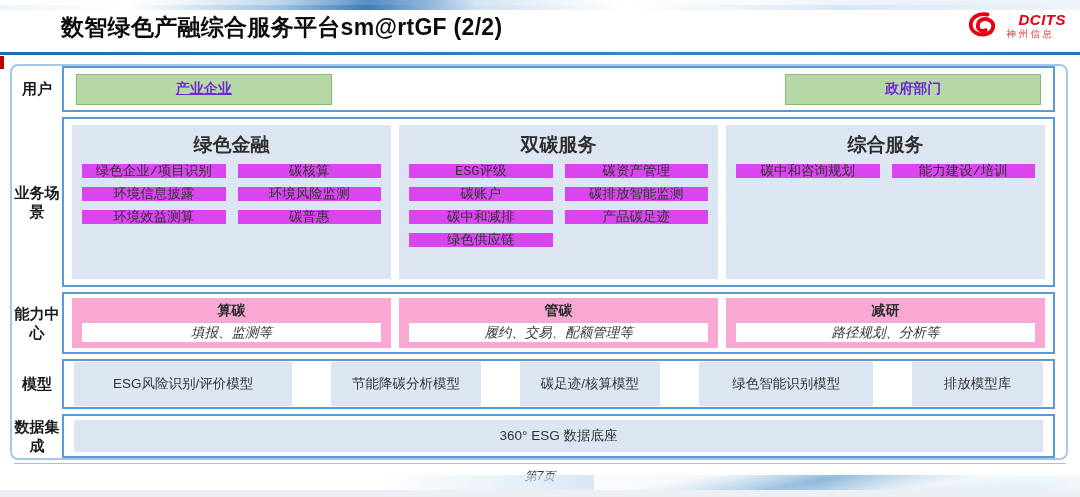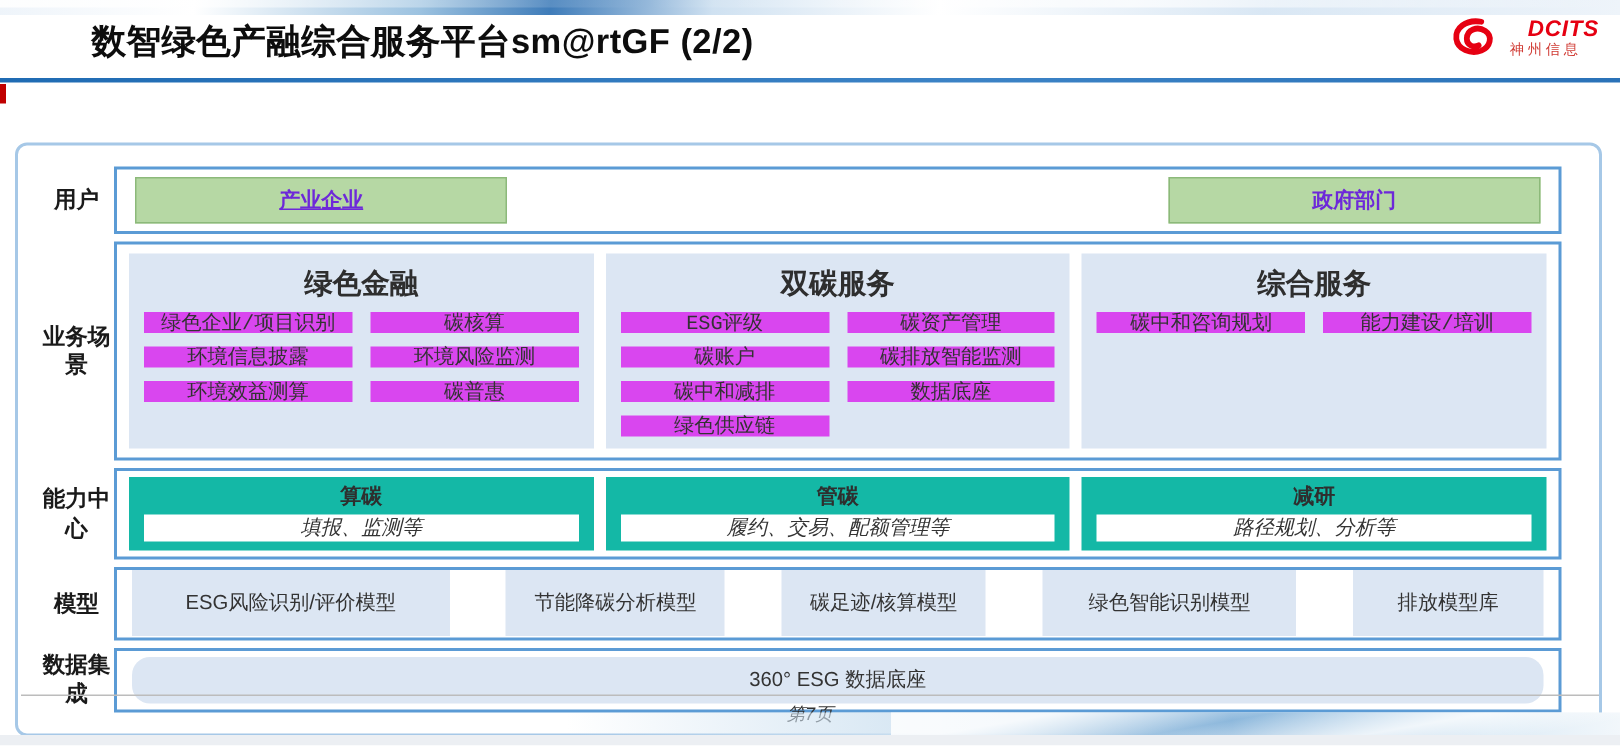--- a/index.html
+++ b/index.html
@@ -35,21 +35,21 @@
     position:absolute;top:11px;right:14px;display:flex;align-items:center;gap:5px;
   }
   .logo svg{width:36px;height:28px;display:block;}
   .logo-text{display:flex;flex-direction:column;line-height:1;}
   .logo-brand{color:#e60012;font-weight:bold;font-style:italic;font-size:15px;letter-spacing:.5px;margin-left:12px;}
   .logo-company{color:#d03a33;font-size:9.5px;letter-spacing:2.5px;margin-top:2px;}
   
   .frame{
     position:absolute;left:10px;top:64px;width:1058px;height:396px;
     box-sizing:border-box;border:2px solid #a6c8e7;border-radius:8px;background:#fff;
-    padding:14px;display:flex;flex-direction:column;gap:5px;margin-top:31px;
+    padding:0;display:flex;flex-direction:column;gap:5px;
   }
   .row{display:flex;align-items:stretch;}
   .row-label{
     width:50px;flex:none;display:flex;align-items:center;justify-content:center;
     font-weight:bold;font-size:15px;color:#1a1a1a;text-align:center;line-height:1.3;
   }
   .row-box{
     flex:1;margin-right:11px;box-sizing:border-box;
     border:2px solid #5b9bd5;background:#fff;
   }
@@ -68,21 +68,21 @@
   .scen-col{flex:1;background:#dce6f3;padding:4px 10px 8px;display:flex;flex-direction:column;box-sizing:border-box;}
   .scen-title{text-align:center;font-weight:bold;font-size:19px;color:#2e2e2e;padding:3px 0 6px;}
   .scen-grid{display:grid;grid-template-columns:1fr 1fr;gap:9px 12px;align-content:start;}
   .scen-item{
     background:#d946ef;height:14px;display:flex;align-items:center;justify-content:center;
     font-size:13.5px;color:#333;white-space:nowrap;font-family:Liberation Mono, monospace;
   }
   
   .row-cap{height:62px;}
   .cap-box{display:flex;gap:8px;padding:4px 8px;box-sizing:border-box;}
-  .cap-col{flex:1;background:#14b8a6;display:flex;flex-direction:column;padding:2px 10px 6px;box-sizing:border-box;}
+  .cap-col{flex:1;background:#f9a8d4;display:flex;flex-direction:column;padding:2px 10px 6px;box-sizing:border-box;}
   .cap-title{text-align:center;font-weight:bold;font-size:14px;color:#2e2e2e;padding:2px 0 3px;}
   .cap-desc{
     background:#fff;flex:1;display:flex;align-items:center;justify-content:center;
     font-style:italic;font-size:13.5px;color:#333;
   }
   
   .row-models{height:50px;}
   .models-box{display:flex;align-items:center;justify-content:space-between;padding:0 10px;}
   .model-item{
     background:#dce6f3;height:44px;display:flex;align-items:center;justify-content:center;
@@ -91,21 +91,21 @@
   .model-item.m0{width:22.5%;}
   .model-item.m1{width:15.5%;}
   .model-item.m2{width:14.5%;}
   .model-item.m3{width:18%;}
   .model-item.m4{width:13.5%;}
   
   .row-data{height:44px;}
   .data-box{display:flex;padding:4px 10px;box-sizing:border-box;}
   .data-item{
     flex:1;background:#dce6f3;display:flex;align-items:center;justify-content:center;
-    font-size:13.5px;color:#333;border-radius:12px;
+    font-size:13.5px;color:#333;
   }
   
   .footer-rule{position:absolute;top:463px;left:14px;right:14px;height:1px;background:#bcbcbc;}
   .footer-page{
     position:absolute;top:468px;left:0;width:100%;text-align:center;
     font-style:italic;font-size:12px;color:#333;
   }
   
   .bottom-swoosh{
     position:absolute;left:0;bottom:7px;width:1080px;height:15px;pointer-events:none;
@@ -169,21 +169,21 @@
       </div>
 
       <div class="scen-col">
         <div class="scen-title">双碳服务</div>
         <div class="scen-grid">
           <div class="scen-item">ESG评级</div>
           <div class="scen-item">碳资产管理</div>
           <div class="scen-item">碳账户</div>
           <div class="scen-item">碳排放智能监测</div>
           <div class="scen-item">碳中和减排</div>
-          <div class="scen-item">数据底座</div>
+          <div class="scen-item">产品碳足迹</div>
           <div class="scen-item">绿色供应链</div>
         </div>
       </div>
 
       <div class="scen-col">
         <div class="scen-title">综合服务</div>
         <div class="scen-grid">
           <div class="scen-item">碳中和咨询规划</div>
           <div class="scen-item">能力建设/培训</div>
         </div>

